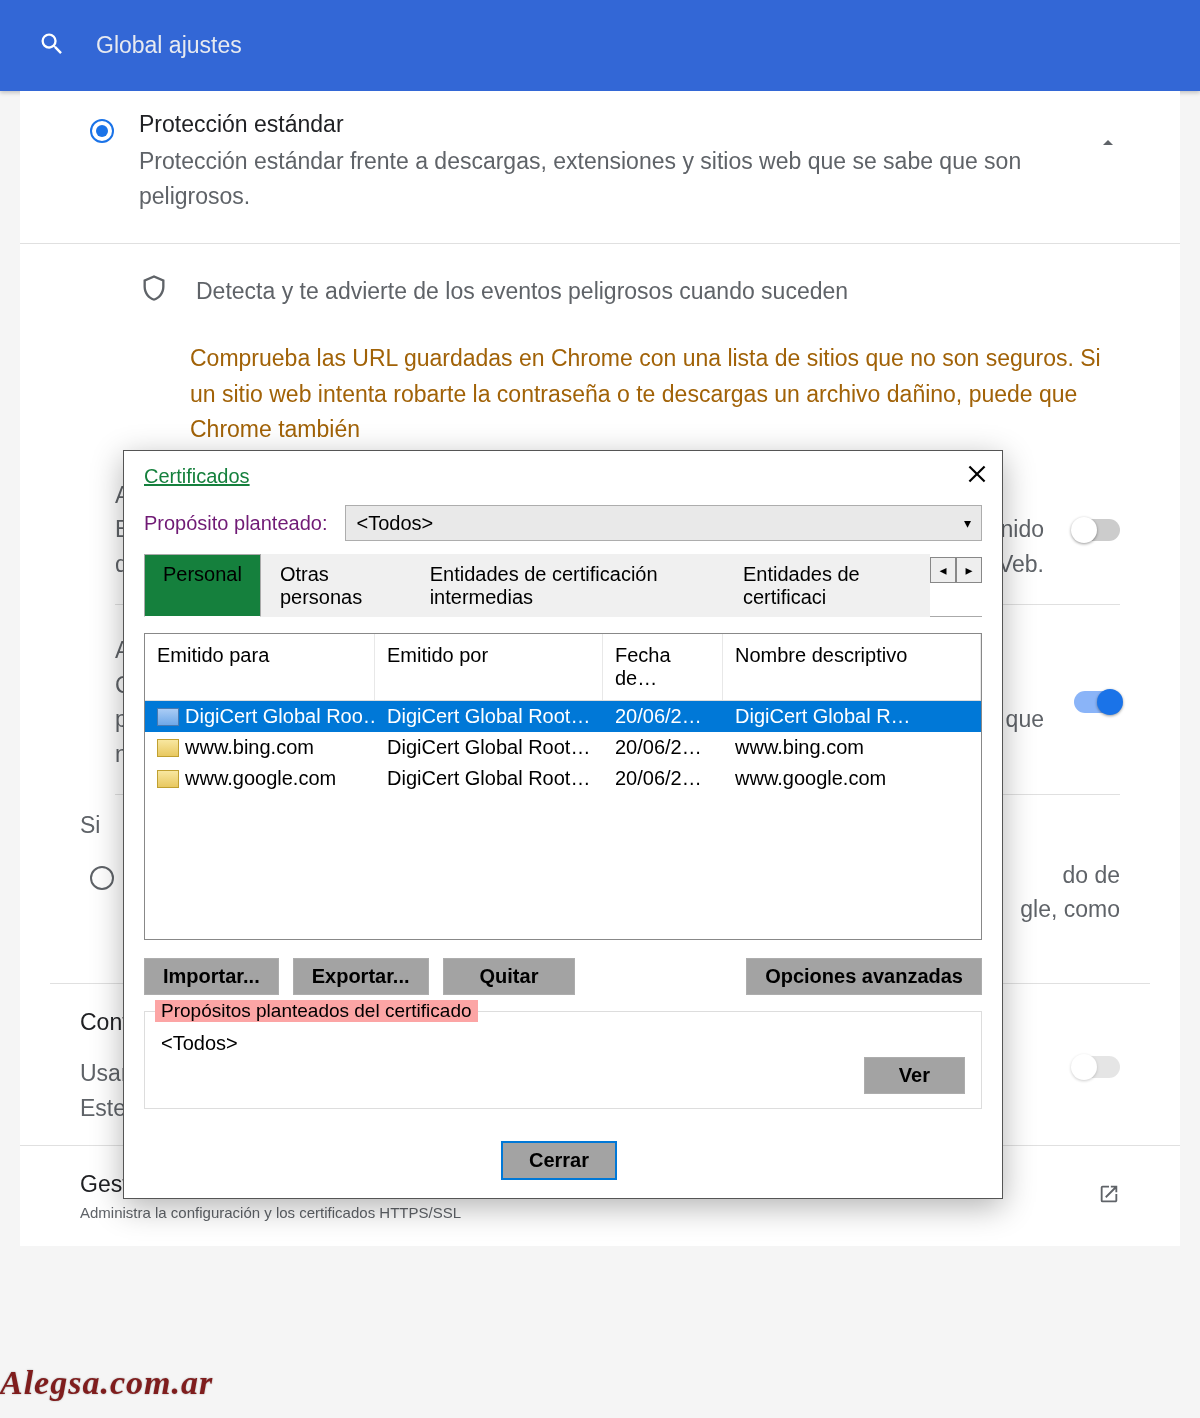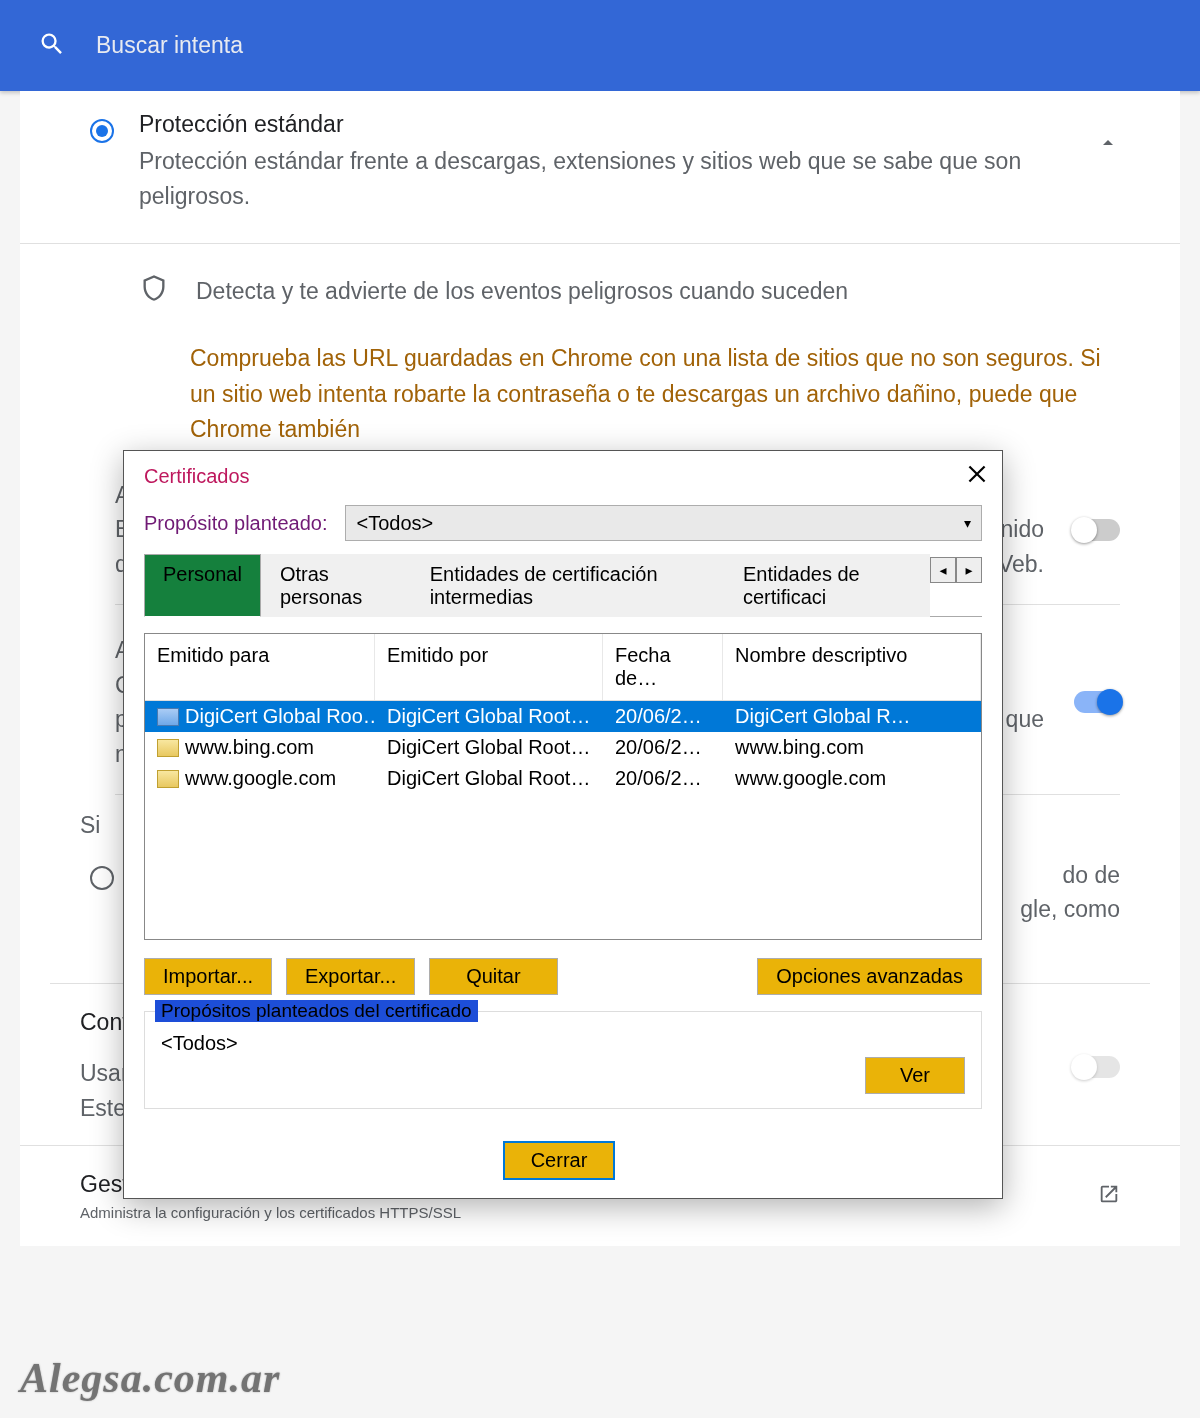--- a/index.html
+++ b/index.html
@@ -47,26 +47,26 @@
 
 .advanced-label { padding: 25px 0 10px 60px; font-size: 23px; color: #202124; }
 .dns-row { padding: 10px 60px 20px 60px; border-bottom: 1px solid #e0e0e0; display:flex; justify-content:space-between;}
 .dns-text { font-size: 23px; color:#5f6368; line-height:1.5;}
 
 .manage-row { padding: 25px 60px 25px 60px; display:flex; justify-content:space-between; align-items:center;}
 .manage-text .title { font-size:23px; color:#202124; margin-bottom: 6px;}
 .manage-text .desc { font-size:15px; color:#5f6368;}
 .launch-icon svg { width:22px; height:22px; fill:#5f6368;}
 
-.watermark { position: absolute; bottom: 16px; left: 20px; font-size: 42px; font-weight: bold; font-style: italic; color: #737373; text-shadow: 0 0 2px rgba(0,0,0,0.3); font-family: "Times New Roman", serif; letter-spacing: 1px;}
+.watermark { position: absolute; bottom: 16px; left: 0; font-size: 34px; font-weight: bold; font-style: italic; color: #7f1d1d; text-shadow: 0 0 2px rgba(0,0,0,0.3); font-family: "Times New Roman", serif; letter-spacing: 1px;}
 
 
 .dialog { position: absolute; top: 450px; left: 123px; width: 880px; background: #fff; border: 1px solid #555; box-shadow: 0 8px 30px rgba(0,0,0,0.3); }
 .dialog-header { display: flex; justify-content: space-between; align-items: center; padding: 10px 12px 14px 20px; }
-.dialog-title { font-size: 20px; color: #be185d; }
+.dialog-title { font-size: 20px; color: #15803d; text-decoration: underline; }
 .close-icon svg { width: 26px; height: 26px; stroke: #000; stroke-width: 2; fill: none; }
 
 .dialog-body { padding: 0 20px 18px 20px; }
 
 .purpose-row { display: flex; align-items: center; margin-bottom: 12px; }
 .purpose-label { font-size: 20px; color: #701a75; margin-right: 18px; }
 .purpose-select { flex: 1; height: 36px; border: 1px solid #adadad; background: #e9e9e9; padding: 0 10px; font-size: 20px; display:flex; align-items:center; justify-content:space-between;}
 .purpose-select .chev { font-size: 14px; }
 
 .tabs { display: flex; border-bottom: 1px solid #aaa; position: relative; }
@@ -84,43 +84,43 @@
 .grid-row.selected { background: #0078d7; color: #fff; }
 .grid-row .cell { padding: 4px 12px; font-size: 20px; white-space: nowrap; overflow: hidden; text-overflow: ellipsis;}
 .grid-row .cell.c1 { width: 230px; display:flex; align-items:center;}
 .grid-row .cell.c2 { width: 228px; }
 .grid-row .cell.c3 { width: 120px; }
 .grid-row .cell.c4 { flex: 1; }
 .cert-icon { width:22px; height:18px; margin-right:6px; display:inline-block; background:linear-gradient(#f8e7a0,#e8c860); border:1px solid #c0a030; position:relative; flex-shrink:0;}
 .cert-icon.blue { background:linear-gradient(#aaccf5,#6ea8e8); border:1px solid #4a7ab0;}
 
 .btn-row { display: flex; margin-top: 18px; gap: 14px; }
-.btn { padding: 6px 18px; background: #eab308; border: 1px solid #adadad; font-size: 20px; color: #000; }
+.btn { padding: 6px 18px; background: #a3a3a3; border: 1px solid #adadad; font-size: 20px; color: #000; font-weight: bold; }
 .btn-row .spacer { flex:1; }
 
 .purpose-box { border: 1px solid #ddd; margin-top: 16px; padding: 14px 16px 14px 16px; position: relative;}
-.purpose-box-label { position: absolute; top: -12px; left: 10px; background: #1d4ed8; padding: 0 6px; font-size: 19px; color:#000;}
+.purpose-box-label { position: absolute; top: -12px; left: 10px; background: #fca5a5; padding: 0 6px; font-size: 19px; color:#000;}
 .purpose-box-value { font-size: 20px; color: #000; margin: 6px 0 4px 0;}
 .purpose-box .btn { float: right; margin-top: -2px;}
 .purpose-box::after{content:''; display:block; clear:both;}
 
 .dialog-footer { display:flex; justify-content:center; padding: 14px 28px 18px 20px;}
 .btn.primary { border: 2px solid #0078d7; padding: 6px 26px; }
 
 </style>
 </head>
 <body>
 
 <div class="header">
   <span class="search-icon">
     <svg viewBox="0 0 24 24">
         <path d="M15.5 14h-.79l-.28-.27A6.471 6.471 0 0016 9.5 6.5 6.5 0 109.5 16c1.61 0 3.09-.59 4.23-1.57l.27.28v.79l5 4.99L20.49 19l-4.99-5zm-6 0C7.01 14 5 11.99 5 9.5S7.01 5 9.5 5 14 7.01 14 9.5 11.99 14 9.5 14z"></path>
       </svg>
   </span>
-  <span class="search-text">Buscar intenta</span>
+  <span class="search-text">Global ajustes</span>
 </div>
 
 <div class="main">
 
   <div class="section">
     <div class="radio selected"></div>
     <div class="section-content">
       <div class="section-title">Protección estándar</div>
       <div class="section-desc">Protección estándar frente a descargas, extensiones y sitios web que se sabe que son peligrosos.</div>
     </div>

